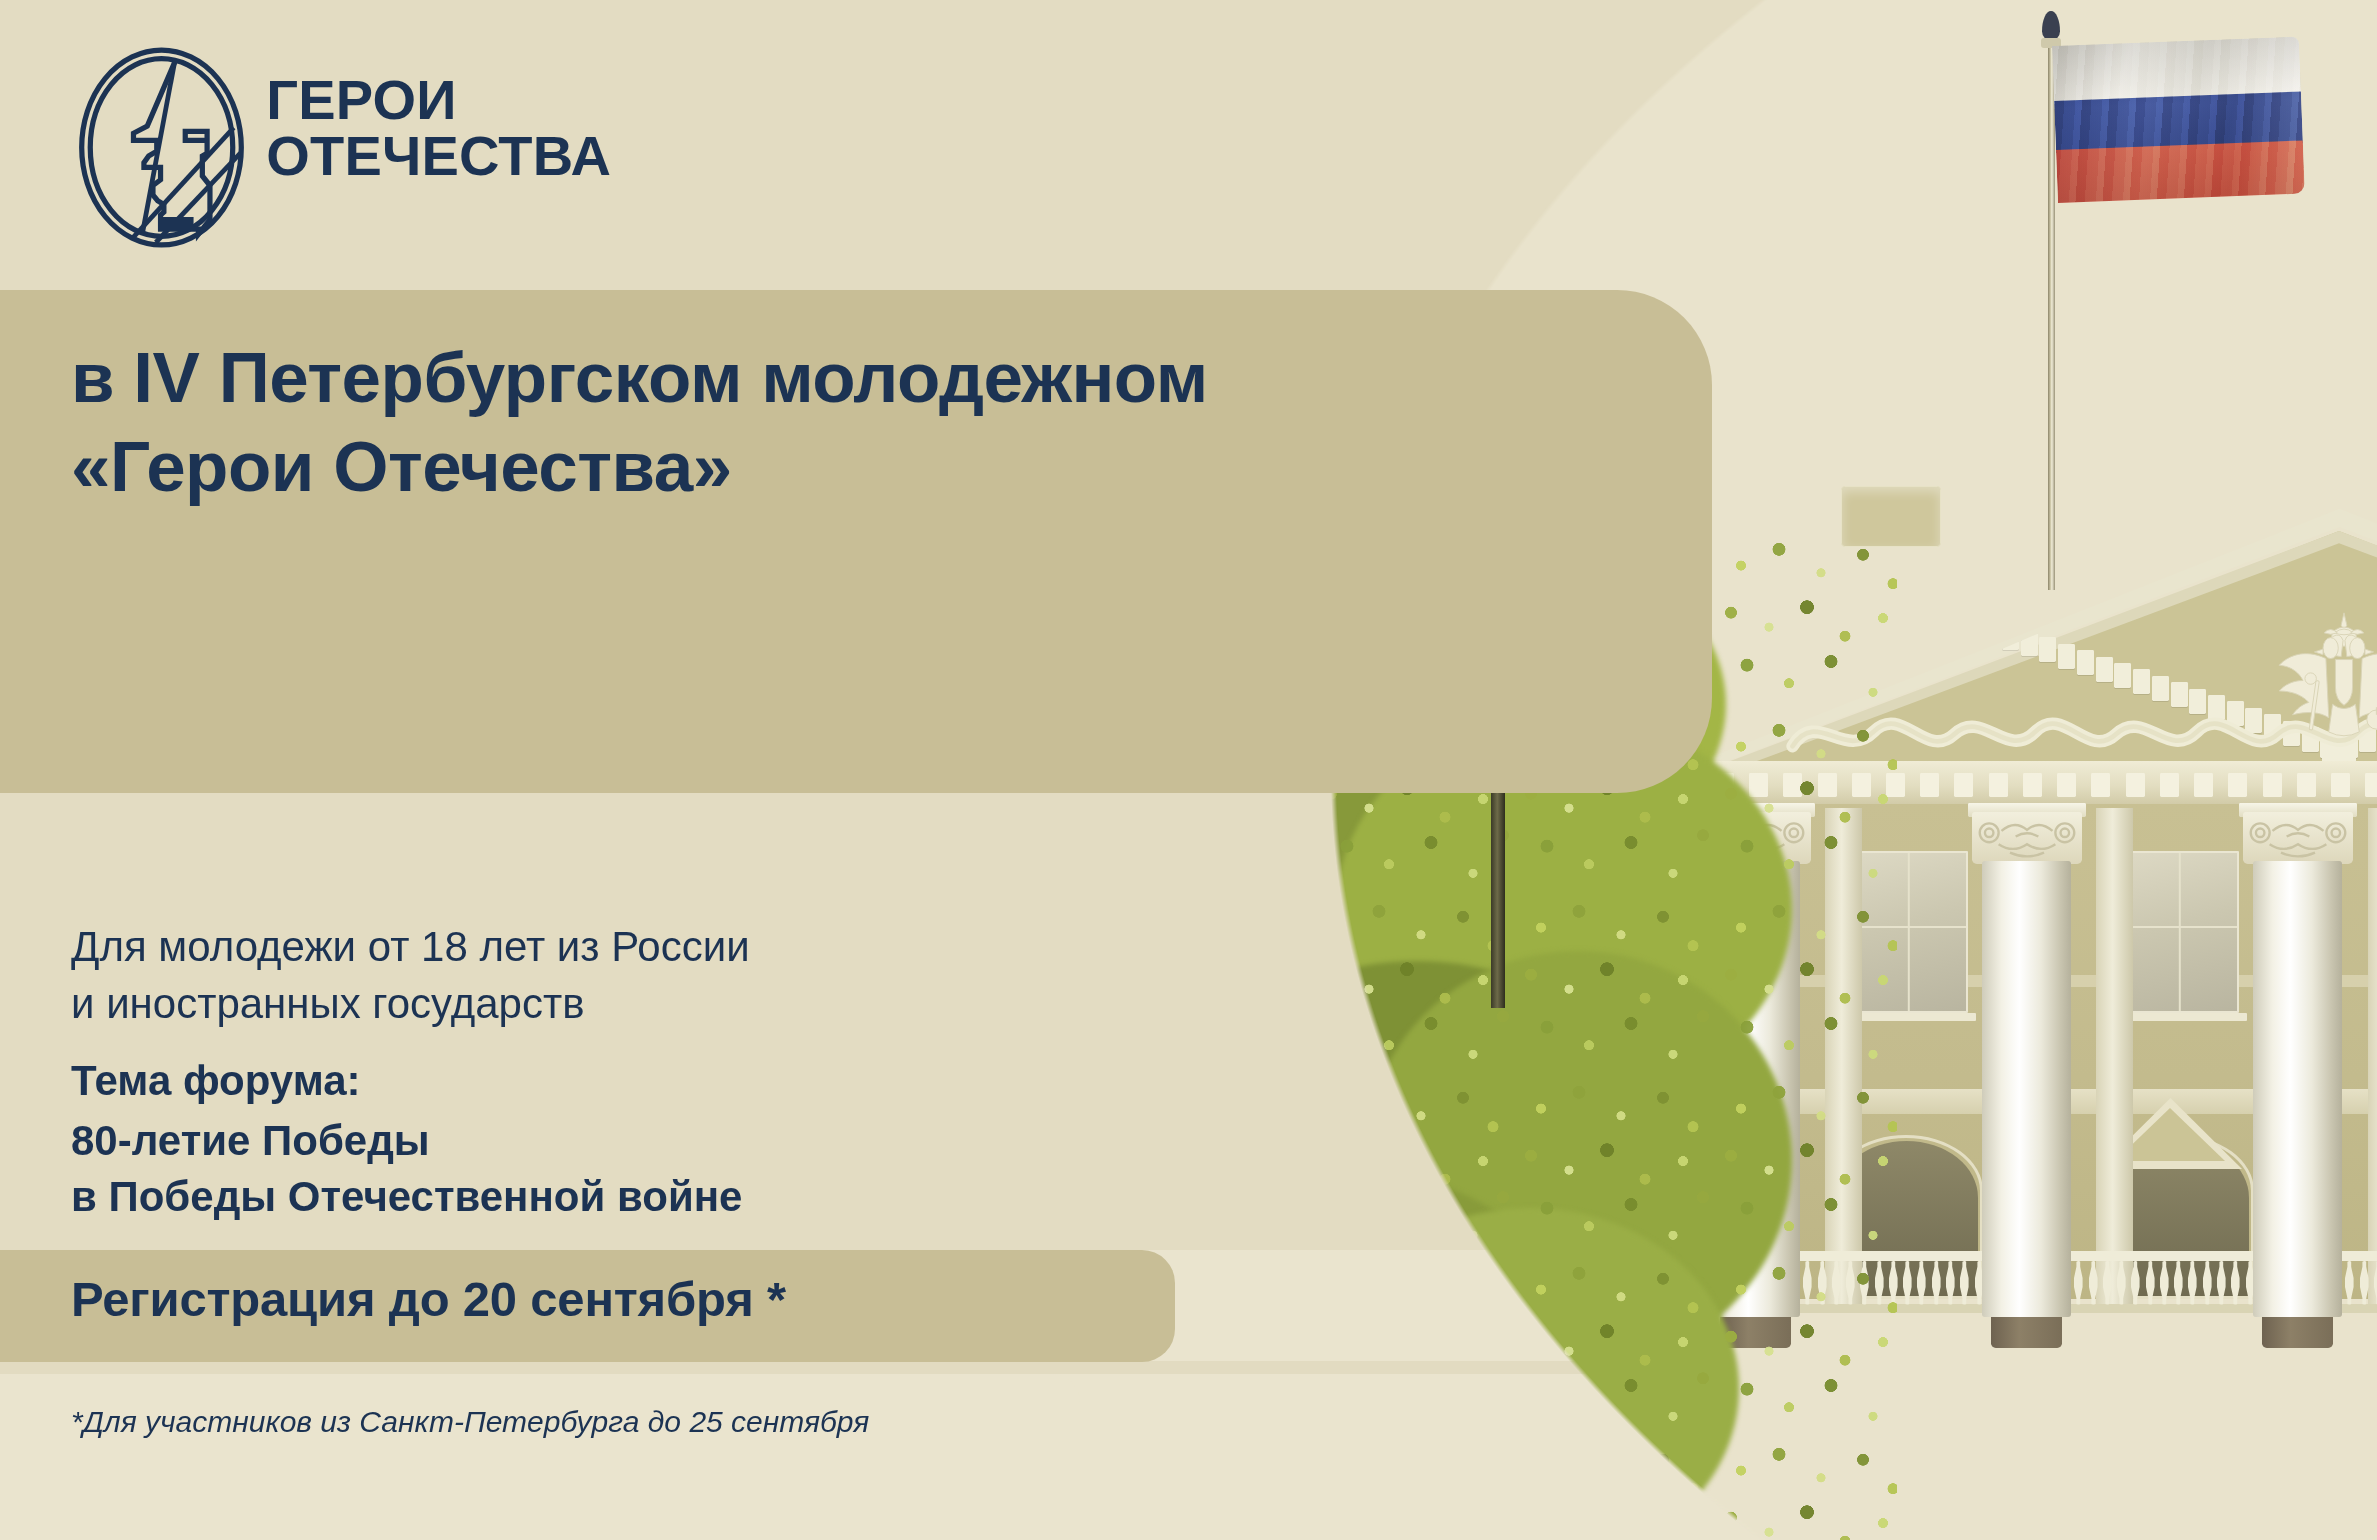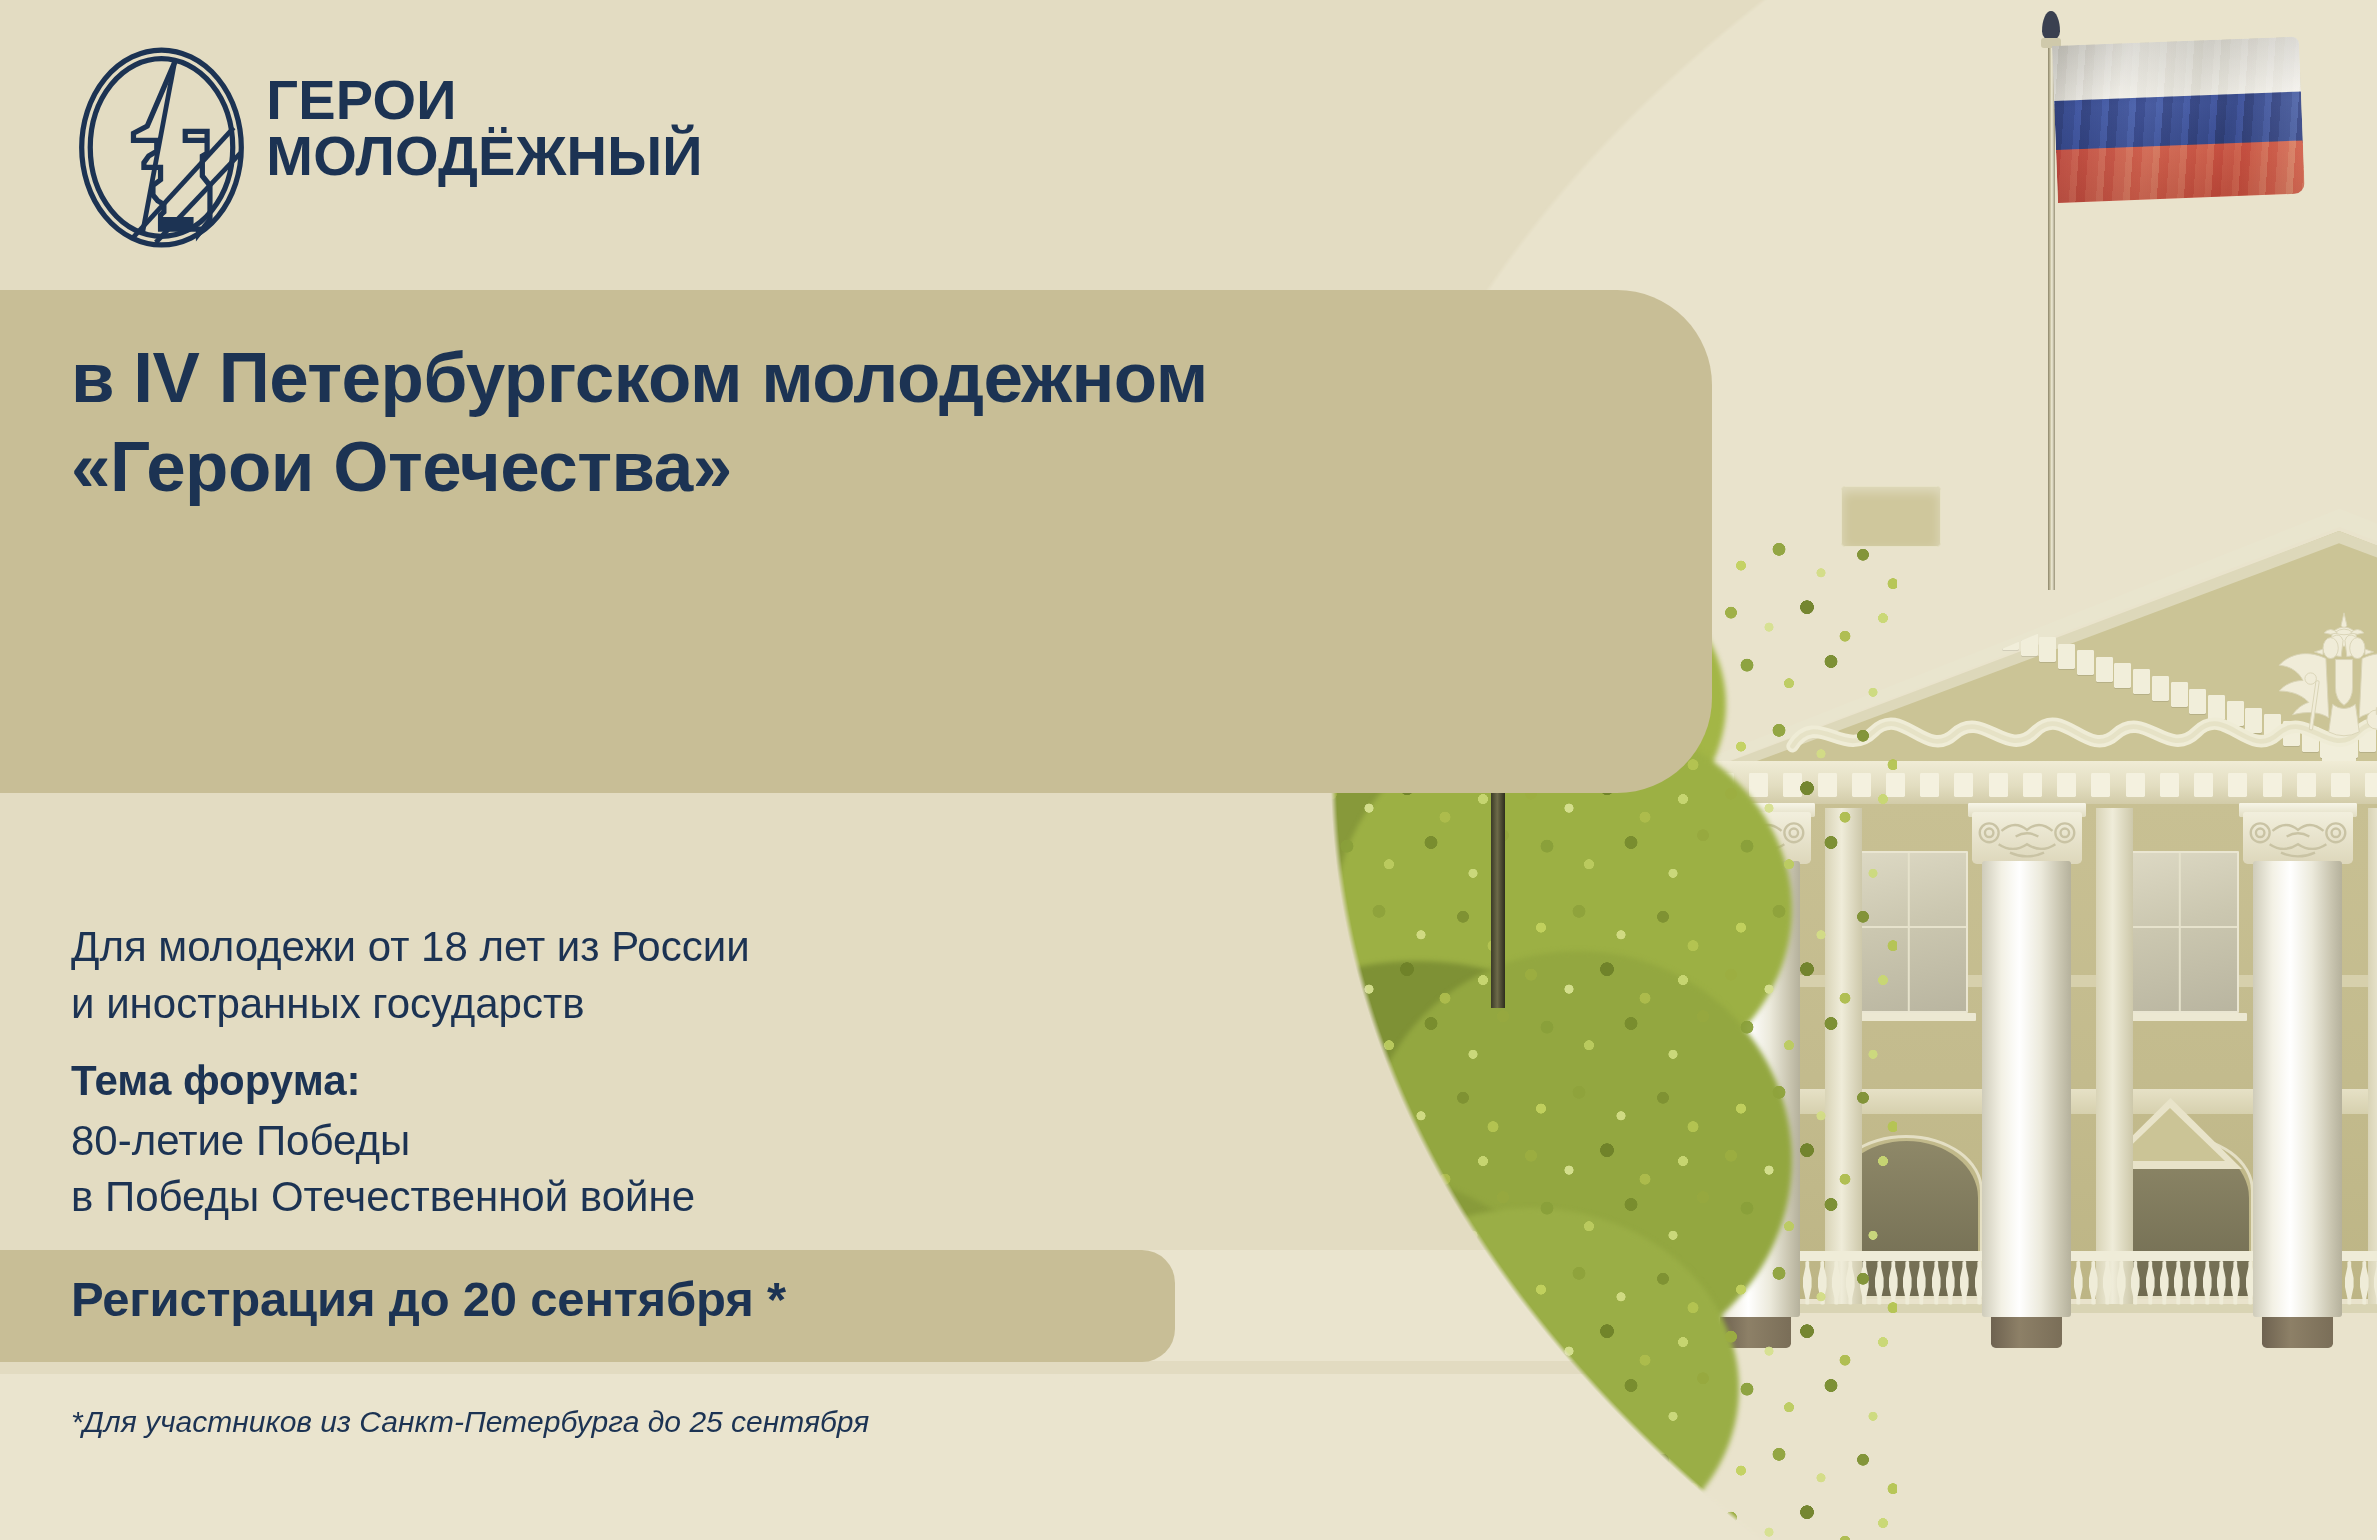--- a/index.html
+++ b/index.html
@@ -294,21 +294,21 @@
     color:#1C3353;
     font-size:71px; font-weight:700; line-height:1.26;
     letter-spacing:-0.5px;
   }
 
   
   .copy { position:absolute; left:71px; color:#1C3353; }
   .dates { top:827px; font-size:44px; font-weight:400; line-height:1.2; }
   .audience { top:918px; font-size:42px; font-weight:400; line-height:1.36; }
   .theme-label { top:1056px; font-size:42px; font-weight:700; line-height:1.2; }
-  .theme-text { top:1113px; font-size:42px; font-weight:400; line-height:1.34; }
+  .theme-text { top:1113px; font-size:42px; font-weight:700; line-height:1.34; }
 
   .reg {
     position:absolute; left:71px; top:1271px;
     color:#1C3353; font-size:49px; font-weight:700; letter-spacing:-0.2px;
   }
   .note {
     position:absolute; left:71px; top:1405px;
     color:#1C3353; font-size:30px; font-weight:400; font-style:italic;
   }
 </style>
@@ -718,21 +718,21 @@
                    L172,300 L172,320 L182,332 L195,340 L195,356
                    L188,362 L188,372 L252,372 L252,382 L188,382 L188,392
                    L268,392 L268,402
                    L292,372 L292,300 L276,280 L276,238
                    L286,232 L286,186 L240,186 L240,205 L286,205" stroke-width="11" stroke-linecap="square"></path>
         </g>
       </svg>
     </div>
     <div class="logo-text">
       <div class="logo-title">ГЕРОИ</div>
-      <div class="logo-title">МОЛОДЁЖНЫЙ</div>
+      <div class="logo-title">ОТЕЧЕСТВА</div>
     </div>
   </div>
 
 
   <div class="headline">
     <div>в IV Петербургском молодежном</div>
     <div>«Герои Отечества»</div>
   </div>
 
 

